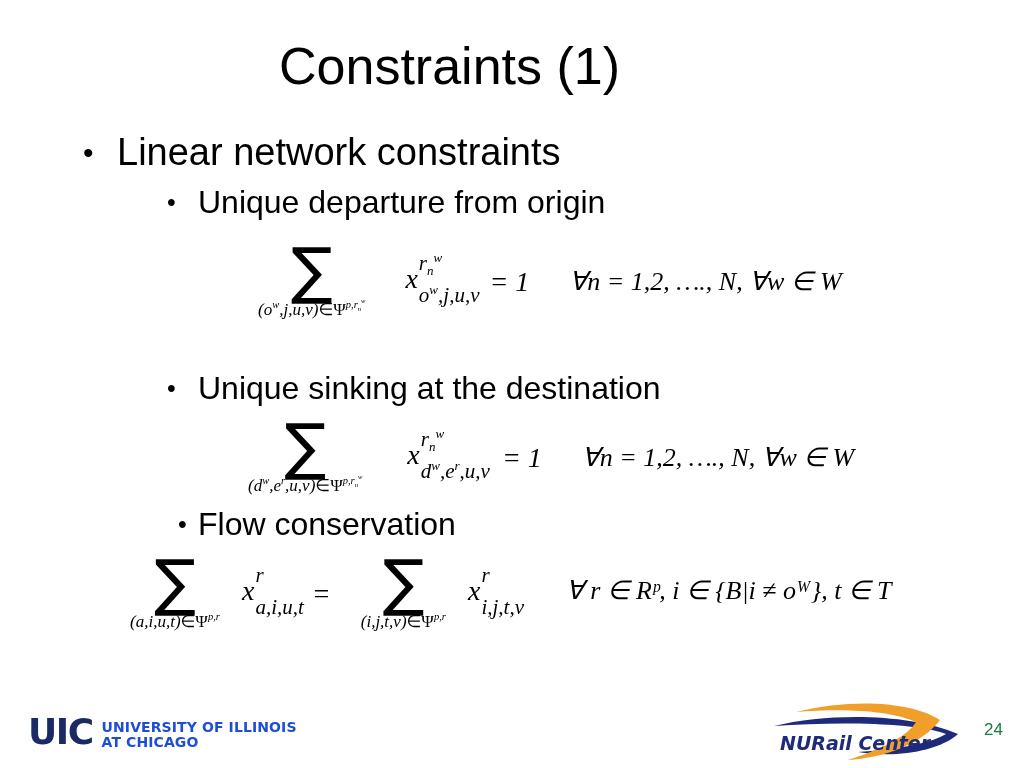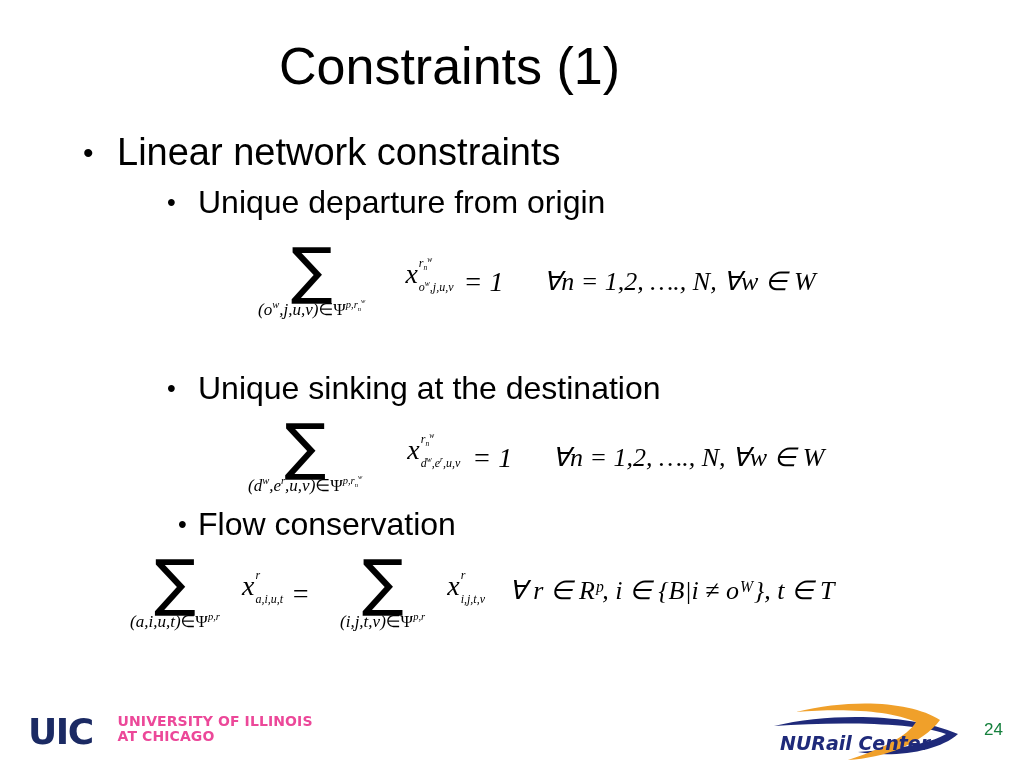--- a/index.html
+++ b/index.html
@@ -106,21 +106,21 @@
     font-style: italic;
     font-size: 28px;
     position: relative;
     line-height: 1;
   }
   .xterm .base { font-size: 28px; }
   .scripts {
     display: inline-flex;
     flex-direction: column;
     vertical-align: middle;
-    font-size: 12px;
+    font-size: 21px;
     line-height: 1.02;
     margin-left: 1px;
   }
   .scripts .sup { position: relative; top: -7px; }
   .scripts .sub { position: relative; top: 4px; }
 
   .op {
     font-family: "Liberation Serif", serif;
     font-style: italic;
     font-size: 28px;
@@ -140,34 +140,33 @@
   #eq1 { left: 258px; top: 246px; }
   #eq2 { left: 248px; top: 422px; }
   #eq3 { left: 130px; top: 558px; }
 
   
   #uic-logo {
     position: absolute;
     left: 28px;
     top: 714px;
     display: flex;
-    align-items: flex-start;
-    gap: 16px;
+    align-items: flex-end;
   }
   #uic-mark {
     font-family: "DejaVu Sans", sans-serif;
     font-weight: 700;
     font-size: 36px;
     letter-spacing: -1.5px;
     color: #1b2a63;
     line-height: 1;
   }
   #uic-words {
     margin-left: 9px;
-    color: #ec4899;
+    color: #1d4ed8;
     font-family: "DejaVu Sans", sans-serif;
     font-weight: 700;
     font-size: 14px;
     line-height: 1.08;
     letter-spacing: 0.1px;
   }
 
   
   #nurail-logo {
     position: absolute;
@@ -283,21 +282,21 @@
       <span class="lim">(<i>i</i>,<i>j</i>,<i>t</i>,<i>v</i>)<span class="rm">∈Ψ</span><span class="up"><i>p</i>,<i>r</i></span></span>
     </span>
 
     <span class="xterm" style="margin-left:22px; margin-top:14px;">
       <span class="base">x</span><span class="scripts">
         <span class="sup"><i>r</i></span>
         <span class="sub"><i>i</i>,<i>j</i>,<i>t</i>,<i>v</i></span>
       </span>
     </span>
 
-    <span class="cond" style="margin-left:24px; margin-top:20px;">∀ r ∈ Rᵖ, i ∈ {B|i ≠ oᵂ}, t ∈ T</span>
+    <span class="cond" style="margin-left:42px; margin-top:20px;">∀ r ∈ Rᵖ, i ∈ {B|i ≠ oᵂ}, t ∈ T</span>
   </div>
 </div>
 
 <div id="uic-logo">
   <div id="uic-mark">UIC</div>
   <div id="uic-words">
     <div>UNIVERSITY OF ILLINOIS</div>
     <div>AT CHICAGO</div>
   </div>
 </div>

